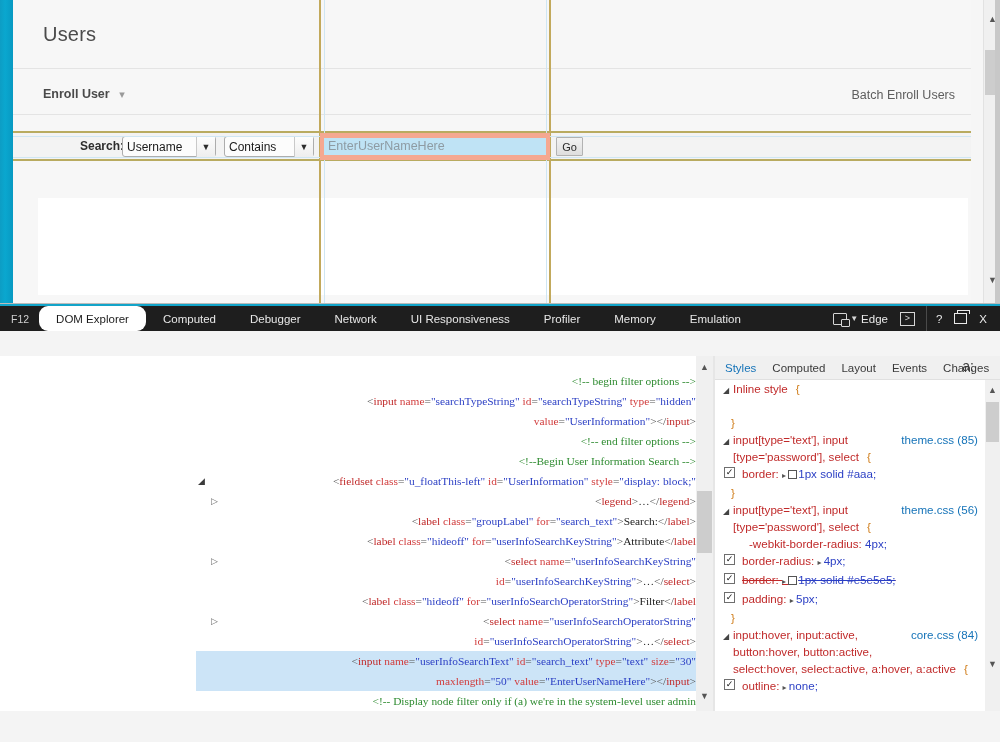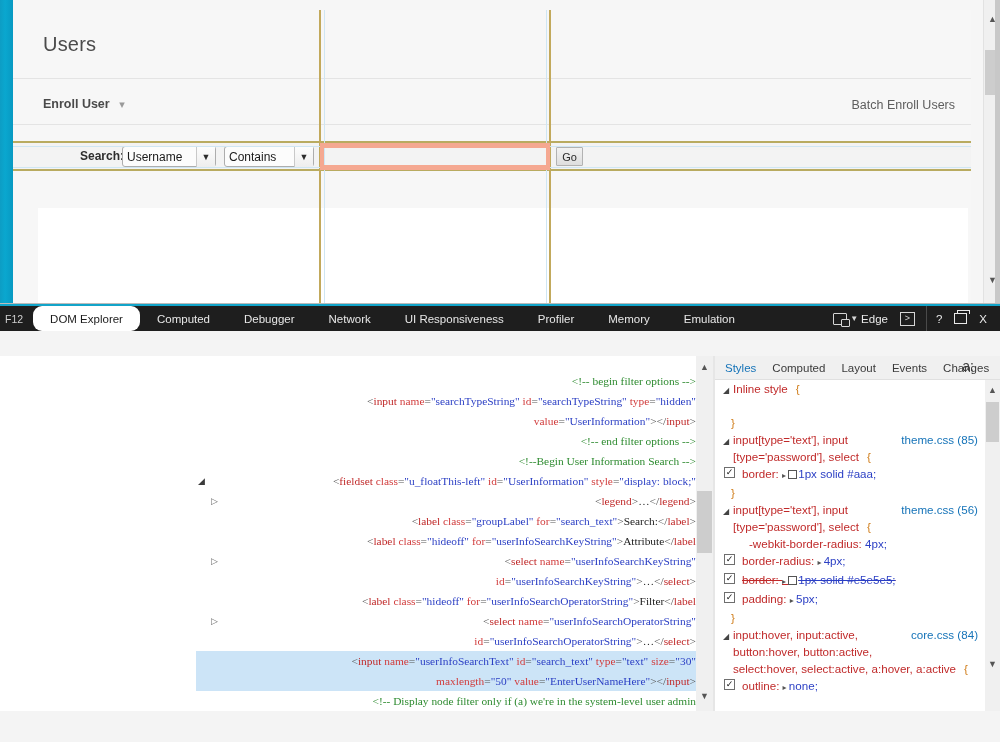--- a/index.html
+++ b/index.html
@@ -17,21 +17,20 @@
     position: absolute; left: 0; top: 0; width: 1000px; height: 303px;
     background: #f6f6f6; overflow: hidden;
   }
   .teal-bar {
     position: absolute; left: 0; top: 0; width: 13px; height: 303px;
     background: linear-gradient(to right,#0d9dc4 0%,#0aa7cf 40%,#0899c2 100%);
   }
   .page-body {
     position: absolute; left: 13px; top: 0; right: 29px; height: 303px;
     background: #f7f7f7;
-    margin-top: 10px;
   }
   .sect-divider {
     position: absolute; left: 0; right: 0; height: 1px; background: #e4e4e4;
   }
   .page-title {
     position: absolute; left: 30px; top: 23px;
     font-size: 20px; color: #4b4b4b; font-weight: 400; letter-spacing: .2px;
   }
   .enroll-user {
     position: absolute; left: 30px; top: 87px;
@@ -144,21 +143,21 @@
   }
   .dt-topline {
     position: absolute; left: 0; top: 0; width: 1000px; height: 2px;
     background: #12a4c9;
   }
   .tabbar {
     position: absolute; left: 0; top: 2px; width: 1000px; height: 25px;
     background: #1e1e1e; display: flex; align-items: stretch;
   }
   .f12-badge {
-    display: flex; align-items: center; padding: 0 10px 0 5px;
+    display: flex; align-items: center; padding: 0 10px 0 11px;
     color: #cfcfcf; font-size: 10.5px;
   }
   .tab {
     display: flex; align-items: center; padding: 0 17px;
     color: #e7e7e7; font-size: 11.5px; cursor: default; white-space: nowrap;
   }
   .tab.active { background: #ffffff; color: #1b1b1b; border-radius: 9px; }
   .tabbar-right {
     margin-left: auto; display: flex; align-items: center;
     padding-right: 8px; gap: 2px;
@@ -394,20 +393,23 @@
       <div class="gl-v" style="left:536px;"></div>
       <div class="gl-h2" style="top:136px;"></div>
       <div class="gl-h2" style="top:157px;"></div>
       <div class="gl-v2" style="left:311px;"></div>
       <div class="gl-v2" style="left:533px;"></div>
 
       <div class="hl-pad-top"></div>
       <div class="hl-pad-bot"></div>
       <div class="hl-pad-left"></div>
       <div class="hl-pad-right"></div>
+      <div class="hl-content">
+        <span style="position:absolute;left:4px;top:1px;font-size:12.5px;color:#8e9ba3;">EnterUserNameHere</span>
+      </div>
 
       <div class="go-btn">Go</div>
     </div>
 
     <div class="pg-scroll">
       <div class="arrow up">▲</div>
       <div class="thumb"></div>
       <div class="arrow dn">▼</div>
     </div>
     <div class="pg-scroll-edge"></div>

